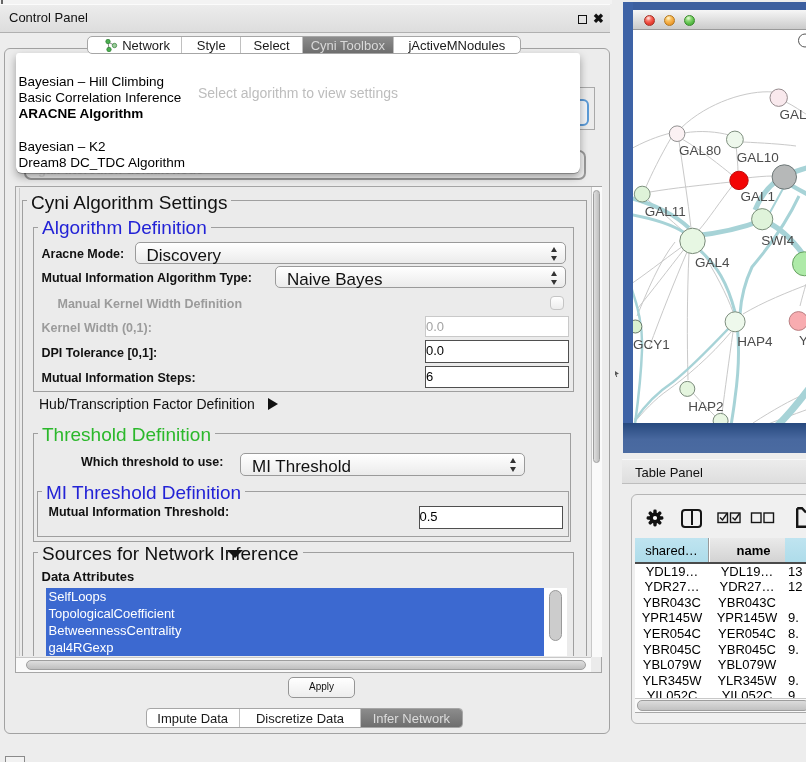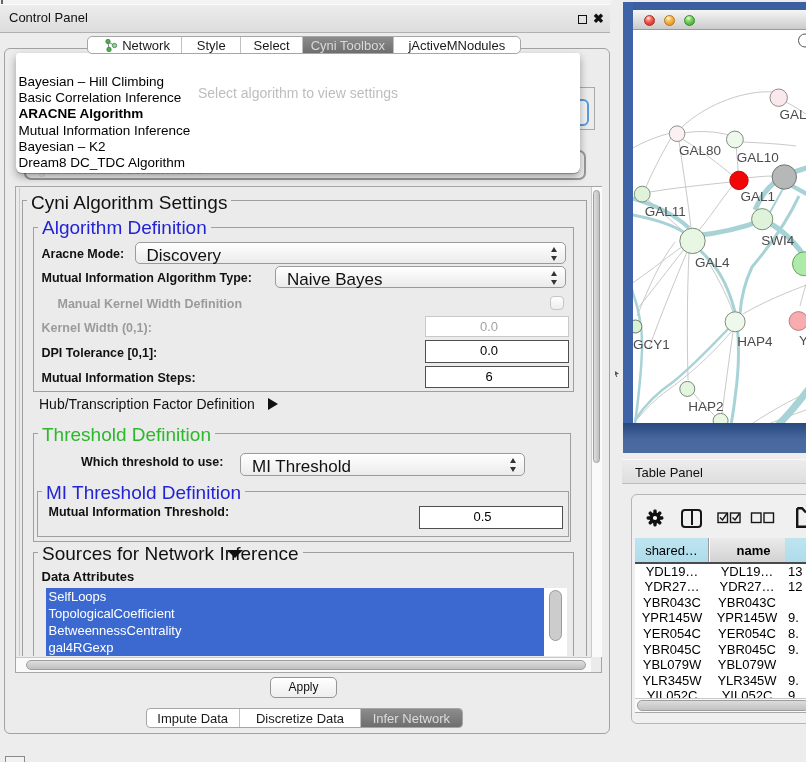--- a/index.html
+++ b/index.html
@@ -32,37 +32,37 @@
 .lbl { position:absolute; font-size:12.5px; font-weight:bold; color:#111; white-space:nowrap; }
 .lblgray { color:#9b9b9b; }
 .plain { position:absolute; font-size:13px; color:#111; white-space:nowrap; }
 
 .combo { position:absolute; border:1px solid #9a9a9a; border-radius:5px; background:linear-gradient(#ffffff,#ebebeb); font-size:17px; color:#111; }
 .combo span { position:absolute; left:11px; top:3px; }
 .stepper { position:absolute; right:7px; top:4px; width:7px; height:14px; }
 .stepper:before { content:""; position:absolute; left:0; top:0; border-left:3.5px solid transparent; border-right:3.5px solid transparent; border-bottom:5px solid #333; }
 .stepper:after { content:""; position:absolute; left:0; bottom:0; border-left:3.5px solid transparent; border-right:3.5px solid transparent; border-top:5px solid #333; }
 
-.field { position:absolute; background:#fff; font-size:13px; text-align:center; padding-right:16px; color:#000; }
+.field { position:absolute; background:#fff; font-size:13px; text-align:left; padding-right:16px; color:#000; }
 
 #combo-sliver { left:24px; top:150px; width:562px; height:30px; border:2px solid #9a9a9a; border-radius:7px; background:#f0f0f0; }
 #combo-frag { left:572px; top:99px; width:17px; height:27px; border:2.5px solid #5b9ad6; border-radius:6px; background:#f2f5f9; }
 #gbline-r { left:594px; top:87px; width:1px; height:43px; background:#a9a9a9; }
 #gbline-t { left:578px; top:87px; width:17px; height:1px; background:#a9a9a9; }
 #gbline-b { left:578px; top:129px; width:17px; height:1px; background:#a9a9a9; }
 #popup { left:16px; top:53px; width:564px; height:120px; background:#ffffff; border-radius:3px 3px 6px 6px; box-shadow:0 1px 0 rgba(0,0,0,0.25), 0 4px 9px rgba(0,0,0,0.35); }
 #popup .prompt { position:absolute; left:0; top:3.5px; width:100%; text-align:center; font-size:14px; color:#bdbdbd;margin-top:28px; }
 #popup .item { position:absolute; left:2.5px; font-size:13.5px; color:#000; white-space:nowrap; }
 
 #attrlist { left:46px; top:588px; width:521px; height:68px; background:#ffffff; }
 #attrblue { left:46px; top:588px; width:498px; height:68px; background:#3c69d0; }
 .litem { position:absolute; left:48.5px; font-size:13px; color:#fff; white-space:nowrap; }
 #lthumb { left:549px; top:590px; width:13px; height:51px; border-radius:7px; background:#cccccc; border:1px solid #9a9a9a; }
 
-#applybtn { left:270px; top:676.5px; width:67px; height:21.5px; border:1px solid #959595; border-radius:5px; background:linear-gradient(#ffffff,#ededed); font-size:12px; color:#111; text-align:center; line-height:18px; }
+#applybtn { left:288px; top:676.5px; width:67px; height:21.5px; border:1px solid #959595; border-radius:5px; background:linear-gradient(#ffffff,#ededed); font-size:10px; color:#111; text-align:center; line-height:18px; }
 #btabs { left:145.5px; top:708px; width:317px; height:20px; background:#fff; border:1px solid #a6a6a6; border-radius:4px; display:flex; font-size:13px; color:#1a1a1a; overflow:hidden; }
 #btabs .seg { display:flex; align-items:center; justify-content:center; border-right:1px solid #c0c0c0; height:100%; }
 #btabs .seg:last-child { border-right:none; }
 #btabs .sel { background:linear-gradient(#8c8c8c,#6e6e6e); color:#dcdcdc; }
 #cornerbtn { left:5px; top:756px; width:20px; height:10px; border:1.5px solid #8a8a8a; background:#f2f2f2; }
 #cursor { left:615px; top:371px; width:4px; height:6px; background:#555; clip-path:polygon(0 0, 100% 45%, 35% 60%, 55% 100%, 30% 100%, 15% 62%, 0 80%); }
 
 #nw-top { left:623px; top:2px; width:183px; height:8px; background:#3c5f9f; }
 #nw-left { left:623px; top:2px; width:10px; height:451px; background:#3e63a6; }
 #nw-bottom { left:623px; top:423px; width:183px; height:30px; background:linear-gradient(#27497e,#48689f 55%, #4b6ba1); }
@@ -174,21 +174,20 @@
 <div class="abs" style="left:38px; top:162px; font-size:13px; color:#d9d9d9; font-weight:bold;">galFiltered.sif default node</div>
 <div class="abs" id="combo-frag"></div>
 <div class="abs" id="gbline-r"></div>
 <div class="abs" id="gbline-t"></div>
 <div class="abs" id="gbline-b"></div>
 <div class="abs" id="popup">
   <div class="prompt">Select algorithm to view settings</div>
   <div class="item" style="top:21px;">Bayesian – Hill Climbing</div>
   <div class="item" style="top:37.2px;">Basic Correlation Inference</div>
   <div class="item" style="top:53.4px; font-weight:bold;">ARACNE Algorithm</div>
-  <div class="item" style="top:69.6px;">Mutual Information Inference</div>
   <div class="item" style="top:85.8px;">Bayesian – K2</div>
   <div class="item" style="top:102px;">Dream8 DC_TDC Algorithm</div>
 </div>
 
 <div class="abs" id="tabstrip">
   <div class="seg" style="width:94.5px;padding-left:6px;">
     <svg width="13" height="13" viewBox="0 0 13 13" style="margin-right:4px;">
       <line x1="3" y1="3" x2="9" y2="6" stroke="#888" stroke-width="1"></line>
       <line x1="3" y1="3" x2="4" y2="10" stroke="#888" stroke-width="1"></line>
       <circle cx="3" cy="2.5" r="2.2" fill="#4caf50" stroke="#2c7d32" stroke-width="0.7"></circle>

